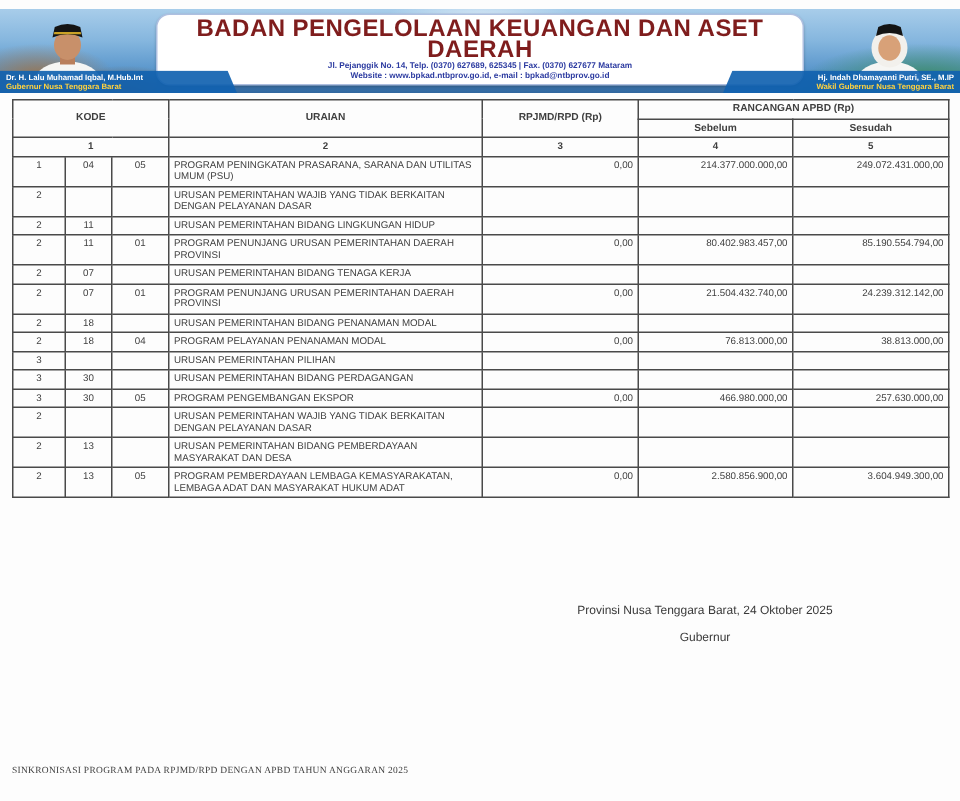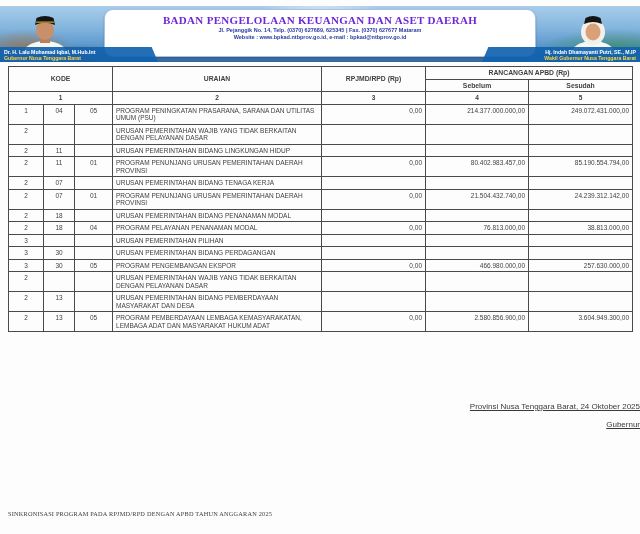--- a/index.html
+++ b/index.html
@@ -18,21 +18,21 @@
       radial-gradient(ellipse 90px 18px at 50% 10%, rgba(255,255,255,.55), rgba(255,255,255,0) 70%),
       linear-gradient(180deg,#a8cdea 0%,#85b6de 38%,#5b97cc 72%,#30679f 100%);
   }
   .center-box{
     position:absolute;left:104px;top:3px;width:432px;height:48px;
     background:#ffffff;border:1.5px solid #aebfe0;border-radius:9px;
     text-align:center;box-shadow:0 1px 2px rgba(0,0,0,.25);
     padding-top:3px;box-sizing:border-box;
   }
   .org-small{font-size:9px;font-weight:bold;color:#1c2d8e;letter-spacing:.2px;line-height:10px;}
-  .org-large{font-size:11px;font-weight:bold;color:#6d28d9;letter-spacing:.3px;line-height:14px;font-family:Liberation Serif, serif;}
+  .org-large{font-size:16px;font-weight:bold;color:#7f1d1d;letter-spacing:.3px;line-height:14px;}
   .addr{font-size:5.5px;font-weight:bold;color:#2b3aa0;line-height:7px;}
   .official{position:absolute;top:8px;width:62px;height:40px;}
   .official.left{left:14px;}
   .official.right{right:16px;}
   .caption{
     position:absolute;bottom:0;height:15px;
     background:rgba(17,98,176,.92);
     color:#fff;padding:1.5px 4px 0 4px;box-sizing:border-box;
     line-height:6px;white-space:nowrap;overflow:hidden;
   }
@@ -50,22 +50,22 @@
     border:1px solid #4a4a4a;padding:2px 3px;vertical-align:top;
     line-height:7.5px;box-sizing:border-box;overflow:hidden;
   }
   table.main th{font-weight:bold;text-align:center;vertical-align:middle;font-size:6.8px;}
   .colnum{font-weight:bold;text-align:center;line-height:8px;padding:1px;}
   td.kode{text-align:center;}
   td.num{text-align:right;white-space:nowrap;}
   td.uraian{text-align:left;}
   
   .signature{
-    position:absolute;left:300px;top:402px;width:340px;text-align:right;
-    font-size:8px;color:#3a3a3a;text-decoration:underline;
+    position:absolute;left:300px;top:402px;width:340px;text-align:center;
+    font-size:8px;color:#3a3a3a;
   }
   .sig-date{margin-bottom:9px;}
   .sig-role{margin-bottom:34px;}
   .sig-ttd{font-weight:bold;margin-bottom:26px;}
   .sig-name{letter-spacing:.3px;}
   
   .footer-note{
     position:absolute;left:8px;top:510px;
     font-family:"Liberation Serif",serif;font-size:6.3px;color:#3c3c3c;letter-spacing:.2px;
   }

